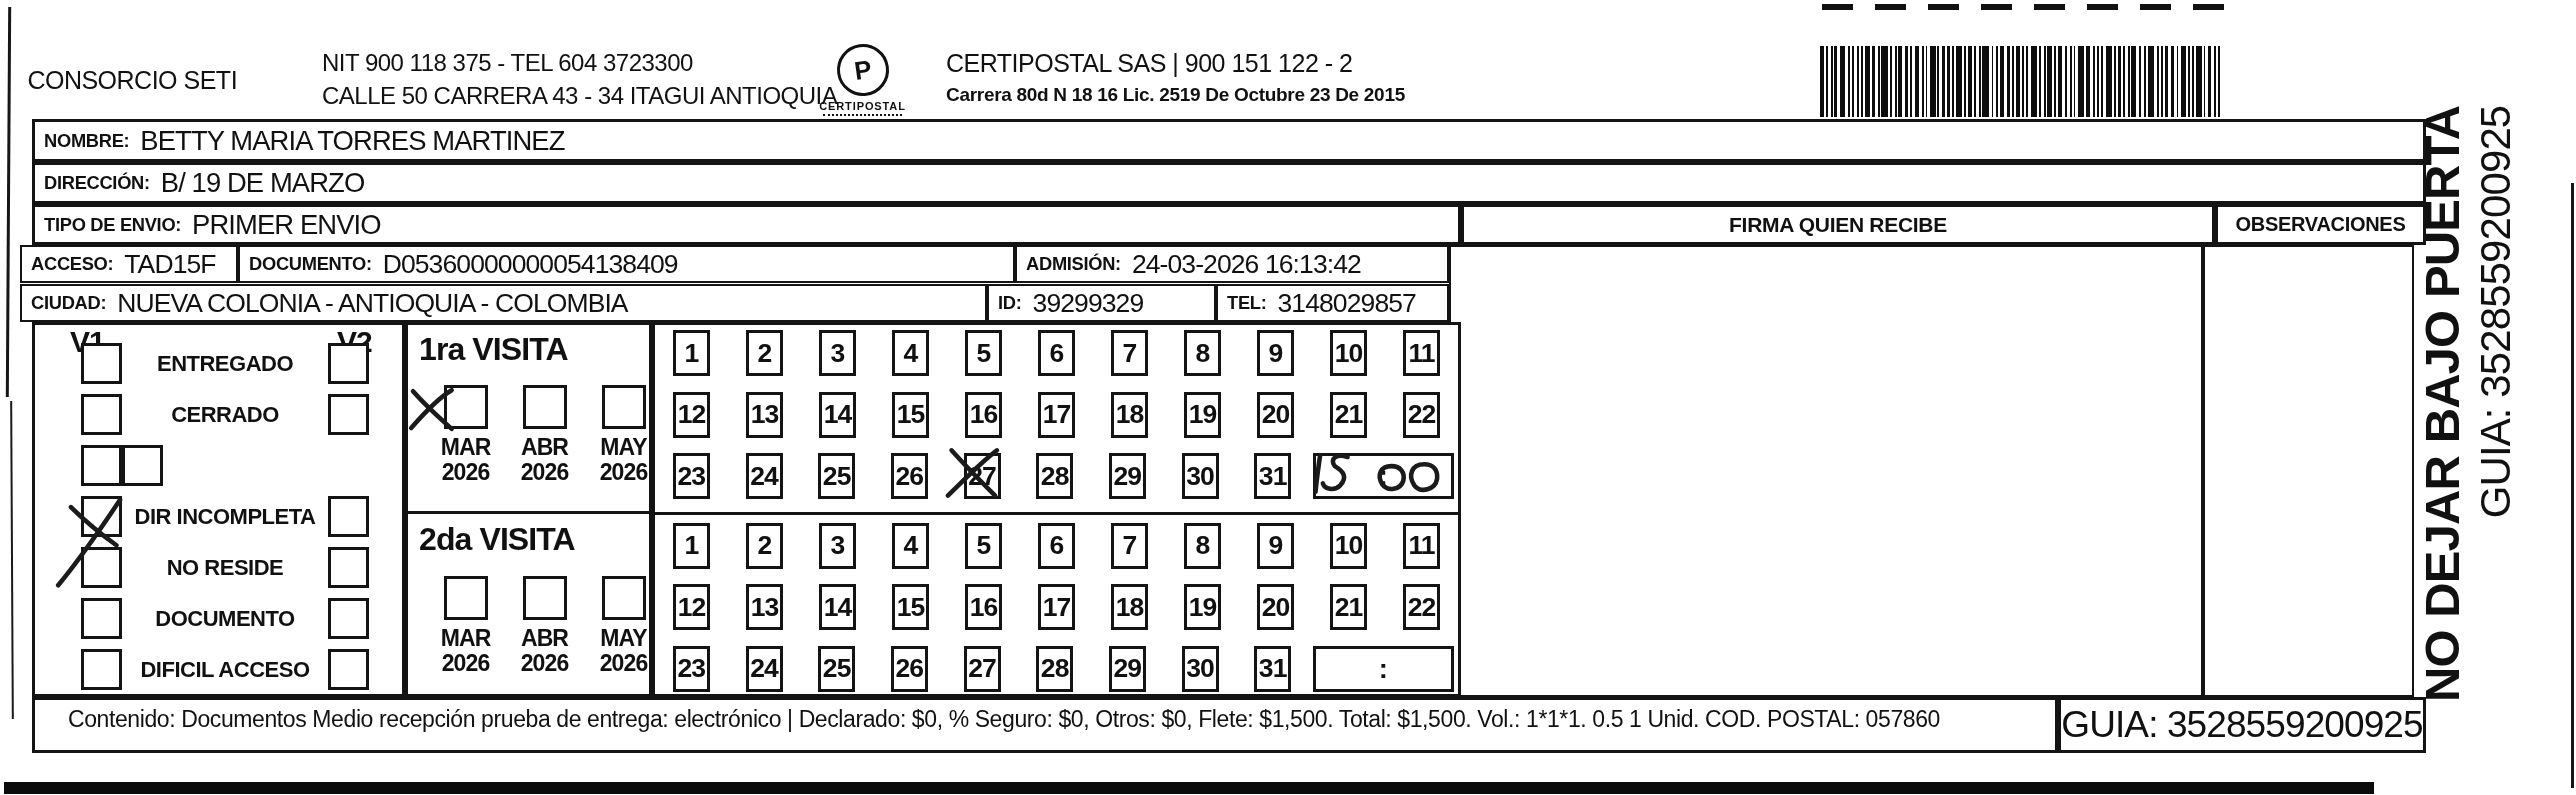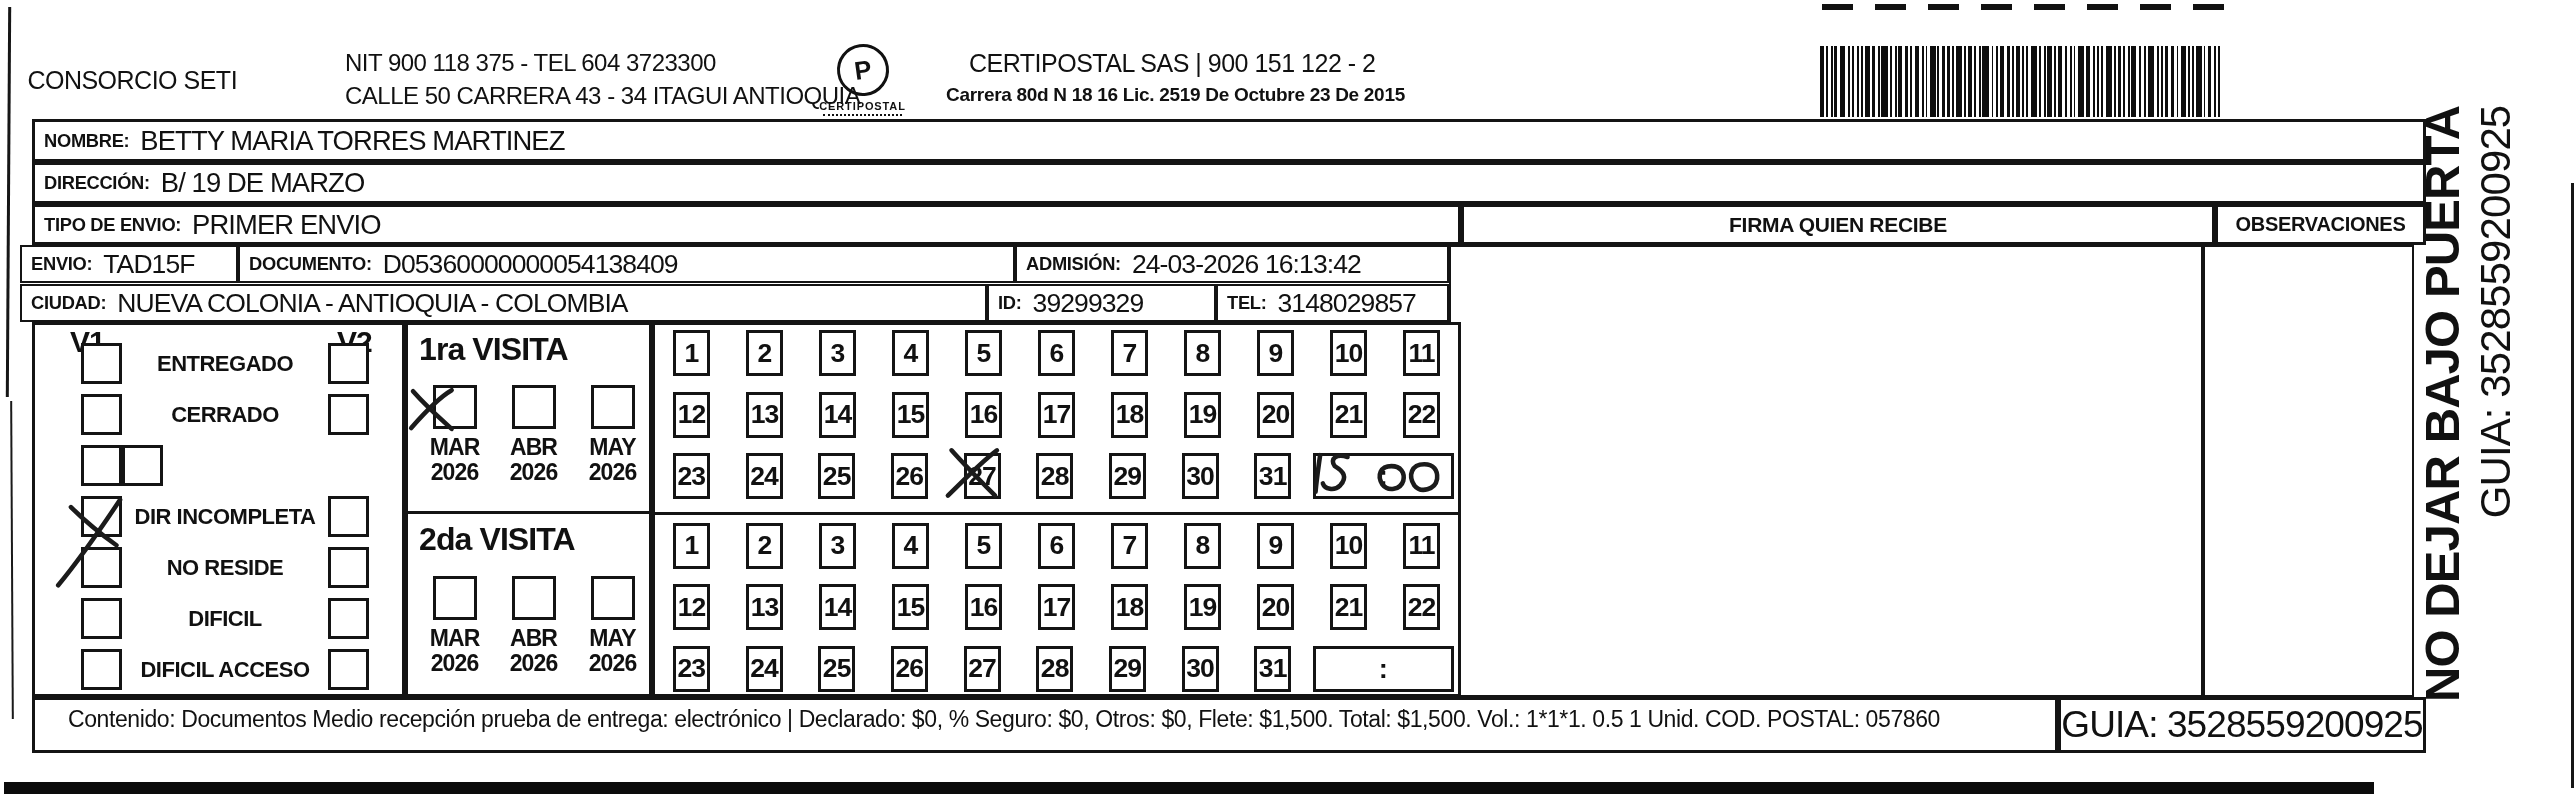--- a/index.html
+++ b/index.html
@@ -1,21 +1,21 @@
 <!DOCTYPE html>
 <html style="font-size:14.6px"><head>
 <meta charset="utf-8">
 <style>
   html,body{margin:0;padding:0;background:#fff;}
   .sheet{position:relative;width:2576px;height:796px;background:#ffffff;overflow:hidden;
          font-family:"Liberation Sans",sans-serif;color:#111;}
   .abs{position:absolute;}
   
   .consorcio{left:27.4px;top:66px;font-size:25px;letter-spacing:-0.5px;}
-  .hline{font-size:24px;letter-spacing:-0.5px;white-space:nowrap;margin-left:23px;}
+  .hline{font-size:24px;letter-spacing:-0.5px;white-space:nowrap;}
   .nit1{left:322px;top:49px;}
   .nit2{left:322px;top:82px;}
   .cert1{left:946px;top:49px;font-size:25px;}
   .cert2{left:946px;top:84px;font-size:19px;font-weight:bold;letter-spacing:-0.3px;}
   .logo{left:812px;top:44px;width:101px;text-align:center;}
   .logo-circle{width:46px;height:46px;border:3.7px solid #111;border-radius:50%;margin:0 auto;
                display:flex;align-items:center;justify-content:center;font-weight:bold;font-size:25.6px;
                transform:rotate(-8deg);}
   .logo-name{font-size:11px;font-weight:bold;letter-spacing:0.9px;margin-top:3.7px;}
   .logo-tag{height:0;border-top:2.7px dotted #111;width:79px;margin:2.7px auto 0;}
@@ -41,21 +41,21 @@
   
   .vhead{position:absolute;font-weight:bold;font-size:30px;letter-spacing:-0.9px;top:0;}
   .status-rows{position:absolute;left:0;right:0;top:18.3px;}
   .status-row{height:51px;display:flex;align-items:flex-start;}
   .cb{width:41px;height:41px;border:3.7px solid #141414;box-sizing:border-box;background:#fff;}
   .cb.l{margin-left:46px;}
   .cb.r{margin-right:33px;}
   .slabel{flex:1;text-align:center;font-weight:bold;font-size:22px;letter-spacing:-0.5px;line-height:41px;}
   
   .v-title{position:absolute;font-weight:bold;font-size:32px;letter-spacing:-0.9px;white-space:nowrap;}
-  .months{position:absolute;left:7px;display:flex;text-align:center;}
+  .months{position:absolute;left:18px;display:flex;text-align:center;}
   .month-col{width:79px;display:flex;flex-direction:column;align-items:center;}
   .mbox{width:44px;height:44px;border:3.7px solid #141414;box-sizing:border-box;}
   .mline{font-weight:bold;font-size:23px;line-height:25px;letter-spacing:-0.9px;}
   .mline.first{margin-top:6.4px;}
   .v-divider{position:absolute;left:0;width:100%;border-top:3.7px solid #141414;top:186px;}
   
   .calwrap{position:absolute;left:0;right:0;}
   .cal-row{display:flex;height:46px;}
   .cslot{flex:1 1 0;display:flex;justify-content:center;}
   .cslot.time{flex:2 1 0;justify-content:flex-start;padding-left:3.7px;}
@@ -117,21 +117,21 @@
       <span class="val">PRIMER ENVIO</span>
     </div>
     <div class="cell thick hdrcell" style="left:1429px;top:85px;width:754px;height:41px;">
       <span>FIRMA QUIEN RECIBE</span>
     </div>
     <div class="cell thick hdrcell" style="left:2183px;top:85px;width:211px;height:41px;font-size:20px;">
       <span>OBSERVACIONES</span>
     </div>
 
     <div class="cell rowcell" style="left:0;top:126px;width:218px;height:38px;">
-      <span class="lbl">ENVIO:</span>
+      <span class="lbl">ACCESO:</span>
       <span class="val small">TAD15F</span>
     </div>
     <div class="cell rowcell" style="left:218px;top:126px;width:777px;height:38px;">
       <span class="lbl">DOCUMENTO:</span>
       <span class="val small">D05360000000054138409</span>
     </div>
     <div class="cell rowcell" style="left:995px;top:126px;width:434px;height:38px;">
       <span class="lbl">ADMISIÓN:</span>
       <span class="val small">24-03-2026 16:13:42</span>
     </div>
@@ -175,21 +175,21 @@
             <div class="slabel">DIR INCOMPLETA</div>
             <div class="cb r"></div>
           </div>
           <div class="status-row">
             <div class="cb l"></div>
             <div class="slabel">NO RESIDE</div>
             <div class="cb r"></div>
           </div>
           <div class="status-row">
             <div class="cb l"></div>
-            <div class="slabel">DIFICIL</div>
+            <div class="slabel">DOCUMENTO</div>
             <div class="cb r"></div>
           </div>
           <div class="status-row">
             <div class="cb l"></div>
             <div class="slabel">DIFICIL ACCESO</div>
             <div class="cb r"></div>
           </div>
         </div>
     </div>
 

